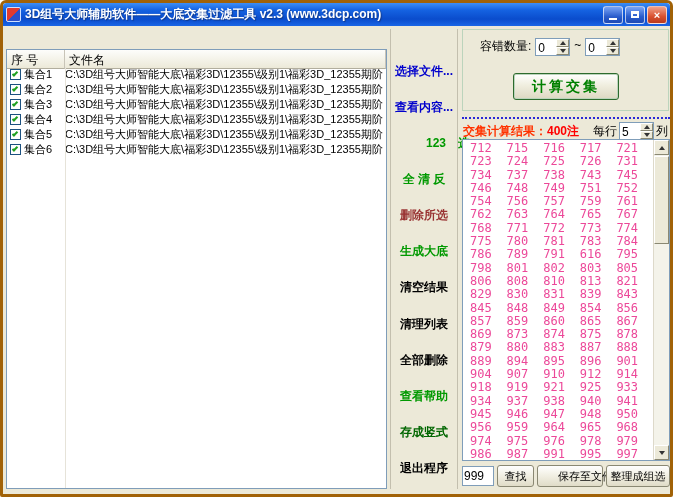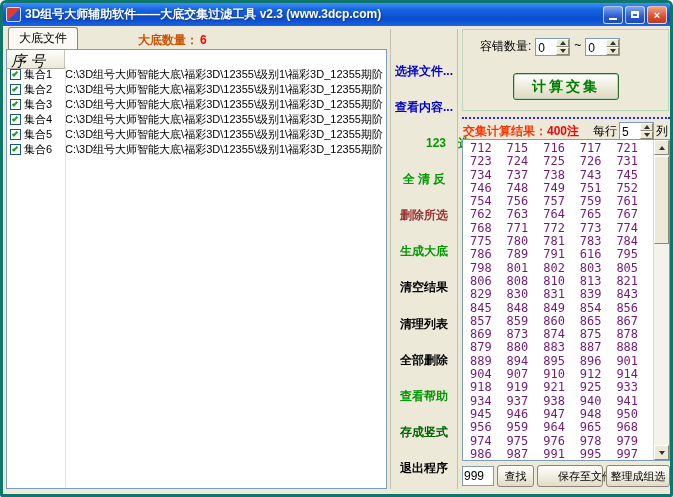--- a/index.html
+++ b/index.html
@@ -1,19 +1,19 @@
 <!DOCTYPE html>
 <html><head>
 <meta charset="utf-8">
 <style>
   * { box-sizing: border-box; }
   body { margin: 0; font-family: "Liberation Sans", "DejaVu Sans", sans-serif; background:#fff; }
 
   .window { position: relative; width: 673px; height: 497px;
-    border: 3px solid #0f766e; border-radius: 6px 6px 2px 2px; background:#ece9d8; overflow:hidden; }
+    border: 3px solid #a16207; border-radius: 6px 6px 2px 2px; background:#ece9d8; overflow:hidden; }
 
   
   .titlebar { height: 23px; display:flex; align-items:center; gap:4px; padding:0 3px;
     background: linear-gradient(180deg,#3d8ef6 0%,#1563e2 30%,#0a4ccc 70%,#1a66e6 100%);
     color:#fff; border-radius:3px 3px 0 0; }
   .app-icon { width:15px; height:15px; flex:none; border:1px solid #cfe0ff; border-radius:2px;
     background: linear-gradient(135deg,#e23a2e 0 50%,#2b50c8 50% 100%); }
   .title-text { flex:1; font-size:12px; font-weight:bold; white-space:nowrap; overflow:hidden;
     text-shadow: 1px 1px 1px #123a8a; }
   .win-btns { display:flex; gap:2px; }
@@ -30,21 +30,21 @@
   .left-panel { position:absolute; left:3px; top:3px; width:381px; height:460px; }
   .tabstrip { position:relative; height:20px; }
   .tab { position:absolute; left:2px; bottom:0; padding:2px 10px 2px; font-size:12px;
     background:#faf9f3; border:1px solid #8a8873; border-bottom:none; border-radius:3px 3px 0 0; cursor:pointer; }
   .count { position:absolute; left:132px; top:3px; font-size:12px; font-weight:bold; color:#cc5200; }
   .count-val { color:#ff0000; margin-left:2px; }
   .file-table { position:absolute; top:20px; left:0; right:0; bottom:0;
     background:#fff; border:1px solid #7f9db9; overflow:hidden; }
   .thead { display:flex; height:17px; }
   .th { background: linear-gradient(180deg,#fdfdfb,#ece9d8); border-right:1px solid #c8c4b8;
-    border-bottom:1px solid #b2ae9e; font-size:15px; padding:2px 4px 16px; cursor:pointer;font-style:italic; }
+    border-bottom:1px solid #b2ae9e; font-size:12px; padding:2px 4px 16px; cursor:pointer; }
   .th1 { width:58px; }
   .th2 { flex:1; }
   .gridline { position:absolute; left:58px; top:17px; bottom:0; width:0; border-left:1px solid #e6e3d9; }
   .frow { display:flex; align-items:center; height:15px; font-size:11px; color:#000; cursor:default; }
   .cell-num { width:58px; flex:none; display:flex; align-items:center; gap:3px; padding-left:3px; }
   .cbx { position:relative; width:11px; height:11px; flex:none; background:#fff; border:1px solid #1c5180; cursor:pointer; }
   .cbx .mark { position:absolute; left:1px; top:2px; width:6px; height:3px;
     border-left:2px solid #21a121; border-bottom:2px solid #21a121; transform:rotate(-45deg); }
   .fpath { flex:1; white-space:nowrap; overflow:hidden; }
 
@@ -78,21 +78,21 @@
   .result-row { position:absolute; top:93px; left:1px; right:0; display:flex; align-items:center; font-size:12px; }
   .result-label { color:#ff3300; font-weight:bold; }
   .result-value { color:#ff0000; font-weight:bold; }
   .result-spacer { flex:1; }
   .perrow-txt { color:#000; margin:0 2px; }
 
   .list-box { position:absolute; top:110px; left:0; width:208px; height:322px;
     border:1px solid #7f9db9; background:#fff; display:flex; }
   .nums { flex:1; display:grid; grid-template-columns:repeat(5,1fr); grid-auto-rows:13.3px;
     padding:2px 0 0 7px; font-family:"DejaVu Sans Mono","Liberation Mono",monospace;
-    font-size:12px; line-height:13px; color:#701a75; overflow:hidden; }
+    font-size:12px; line-height:13px; color:#ec4899; overflow:hidden; }
   .scrollbar { width:16px; flex:none; position:relative; background:#f4f3ea; border-left:1px solid #ddd9ca; }
   .sb-arrow { position:absolute; left:0; width:15px; height:15px; background:#ece9d8;
     border:1px solid #fff; border-right-color:#8a8873; border-bottom-color:#8a8873;
     display:flex; align-items:center; justify-content:center; cursor:pointer; }
   .sb-up { top:0; } .sb-down { bottom:0; }
   .sb-thumb { position:absolute; left:0; top:16px; width:15px; height:88px; background:#ece9d8;
     border:1px solid #fff; border-right-color:#8a8873; border-bottom-color:#8a8873; cursor:grab; }
 
   .bottom-row { position:absolute; top:436px; left:0; right:0; height:22px; display:flex; gap:3px; align-items:center; }
   .find-input { width:32px; height:20px; border:1px solid #7f9db9; font-size:12px; padding:1px 1px; font-family:inherit; }
@@ -120,29 +120,24 @@
         </div>
       <div class="winbtn close">
           <span>×</span>
         </div>
     </div>
   </div>
 
   <div class="client">
 
     <div class="left-panel">
-      <div class="tabstrip">
-        <div class="tab">大底文件</div>
-        <div class="count">
-          <span>大底数量：</span><span class="count-val">6</span>
-        </div>
-      </div>
       <div class="file-table">
         <div class="thead">
           <div class="th th1">序 号</div>
+          <div class="th th2">文件名</div>
         </div>
         <div class="gridline"></div>
         <div id="rows">
             <div class="frow">
               <div class="cell-num">
                 <span class="cbx">
                   <span class="mark"></span>
                 </span>
                 <span>集合1</span>
               </div>

